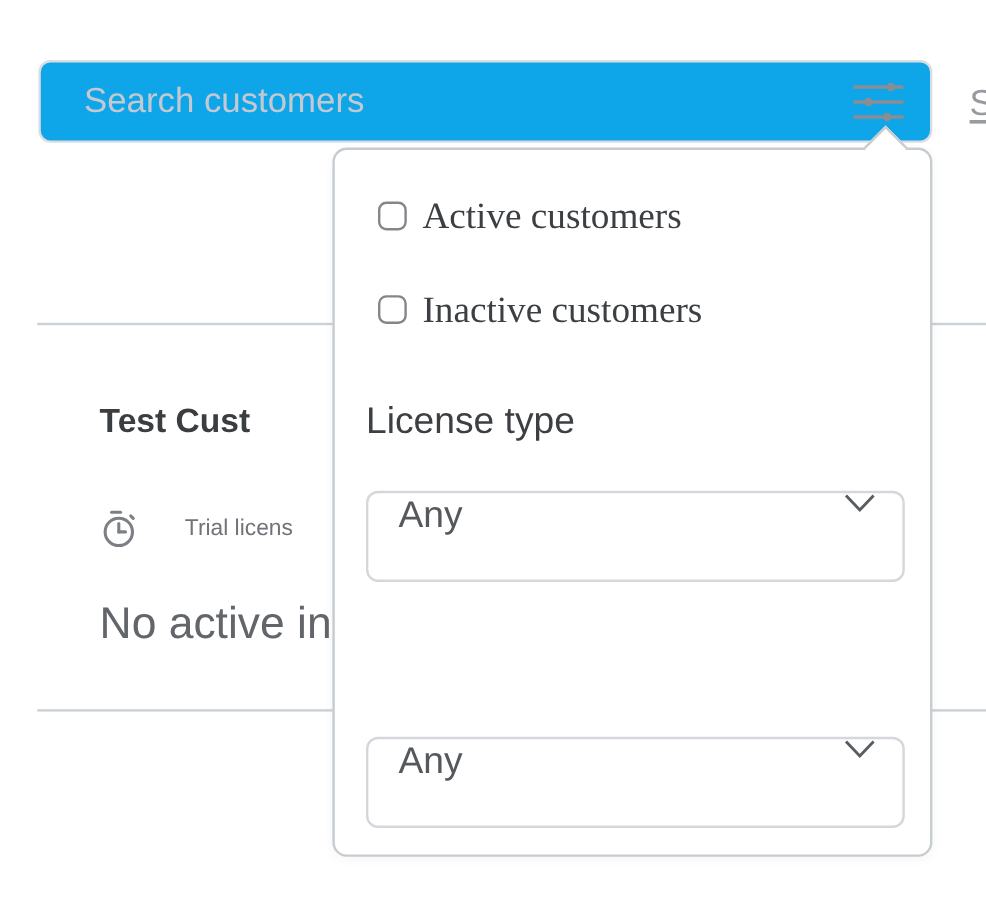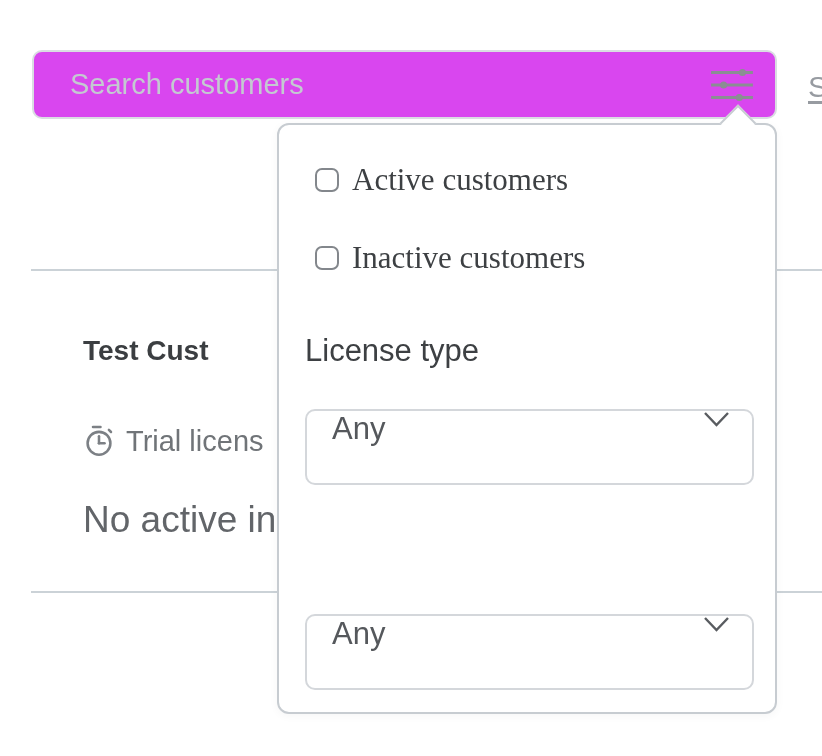--- a/index.html
+++ b/index.html
@@ -7,21 +7,21 @@
     position:relative;
     width:822px;height:756px;
     overflow:hidden;
     background:#ffffff;
     font-family:"Liberation Sans","DejaVu Sans",sans-serif;
     color:#3d4043;
   }
   
   .search-bar{
     position:absolute;left:32px;top:50px;width:745px;height:69px;
-    border:2px solid #dadde2;border-radius:10px;background:#d946ef;
+    border:2px solid #dadde2;border-radius:10px;background:#0ea5e9;
     box-sizing:border-box;
   }
   .search-input{
     position:absolute;left:0;top:0;width:100%;height:100%;
     border:none;outline:none;background:transparent;
     padding:0 84px 0 36px;box-sizing:border-box;
     font:29px "Liberation Sans","DejaVu Sans",sans-serif;
     color:#3d4043;border-radius:10px;
   }
   .search-input::placeholder{color:#c4c9d1;opacity:1;}
@@ -42,21 +42,21 @@
   .divider-2{top:591px;}
   
   .customer-title{
     position:absolute;left:83px;top:335px;
     font-size:28px;font-weight:bold;color:#3b3e41;white-space:nowrap;
   }
   .license-row{
     position:absolute;left:81px;top:423px;height:36px;
     display:flex;align-items:center;gap:9px;color:#707478;white-space:nowrap;
   }
-  .license-row .txt{font-size:29px;}
+  .license-row .txt{font-size:19px;margin-left:28px;}
   .status-text{
     position:absolute;left:83px;top:499px;
     font-size:37px;color:#626569;white-space:nowrap;
   }
   
   .popover{
     position:absolute;left:277px;top:123px;width:500px;height:591px;
     background:#fff;border:2px solid #c7ccd1;border-radius:12px;
     box-sizing:border-box;z-index:5;
     box-shadow:0 2px 10px rgba(0,0,0,0.04);

